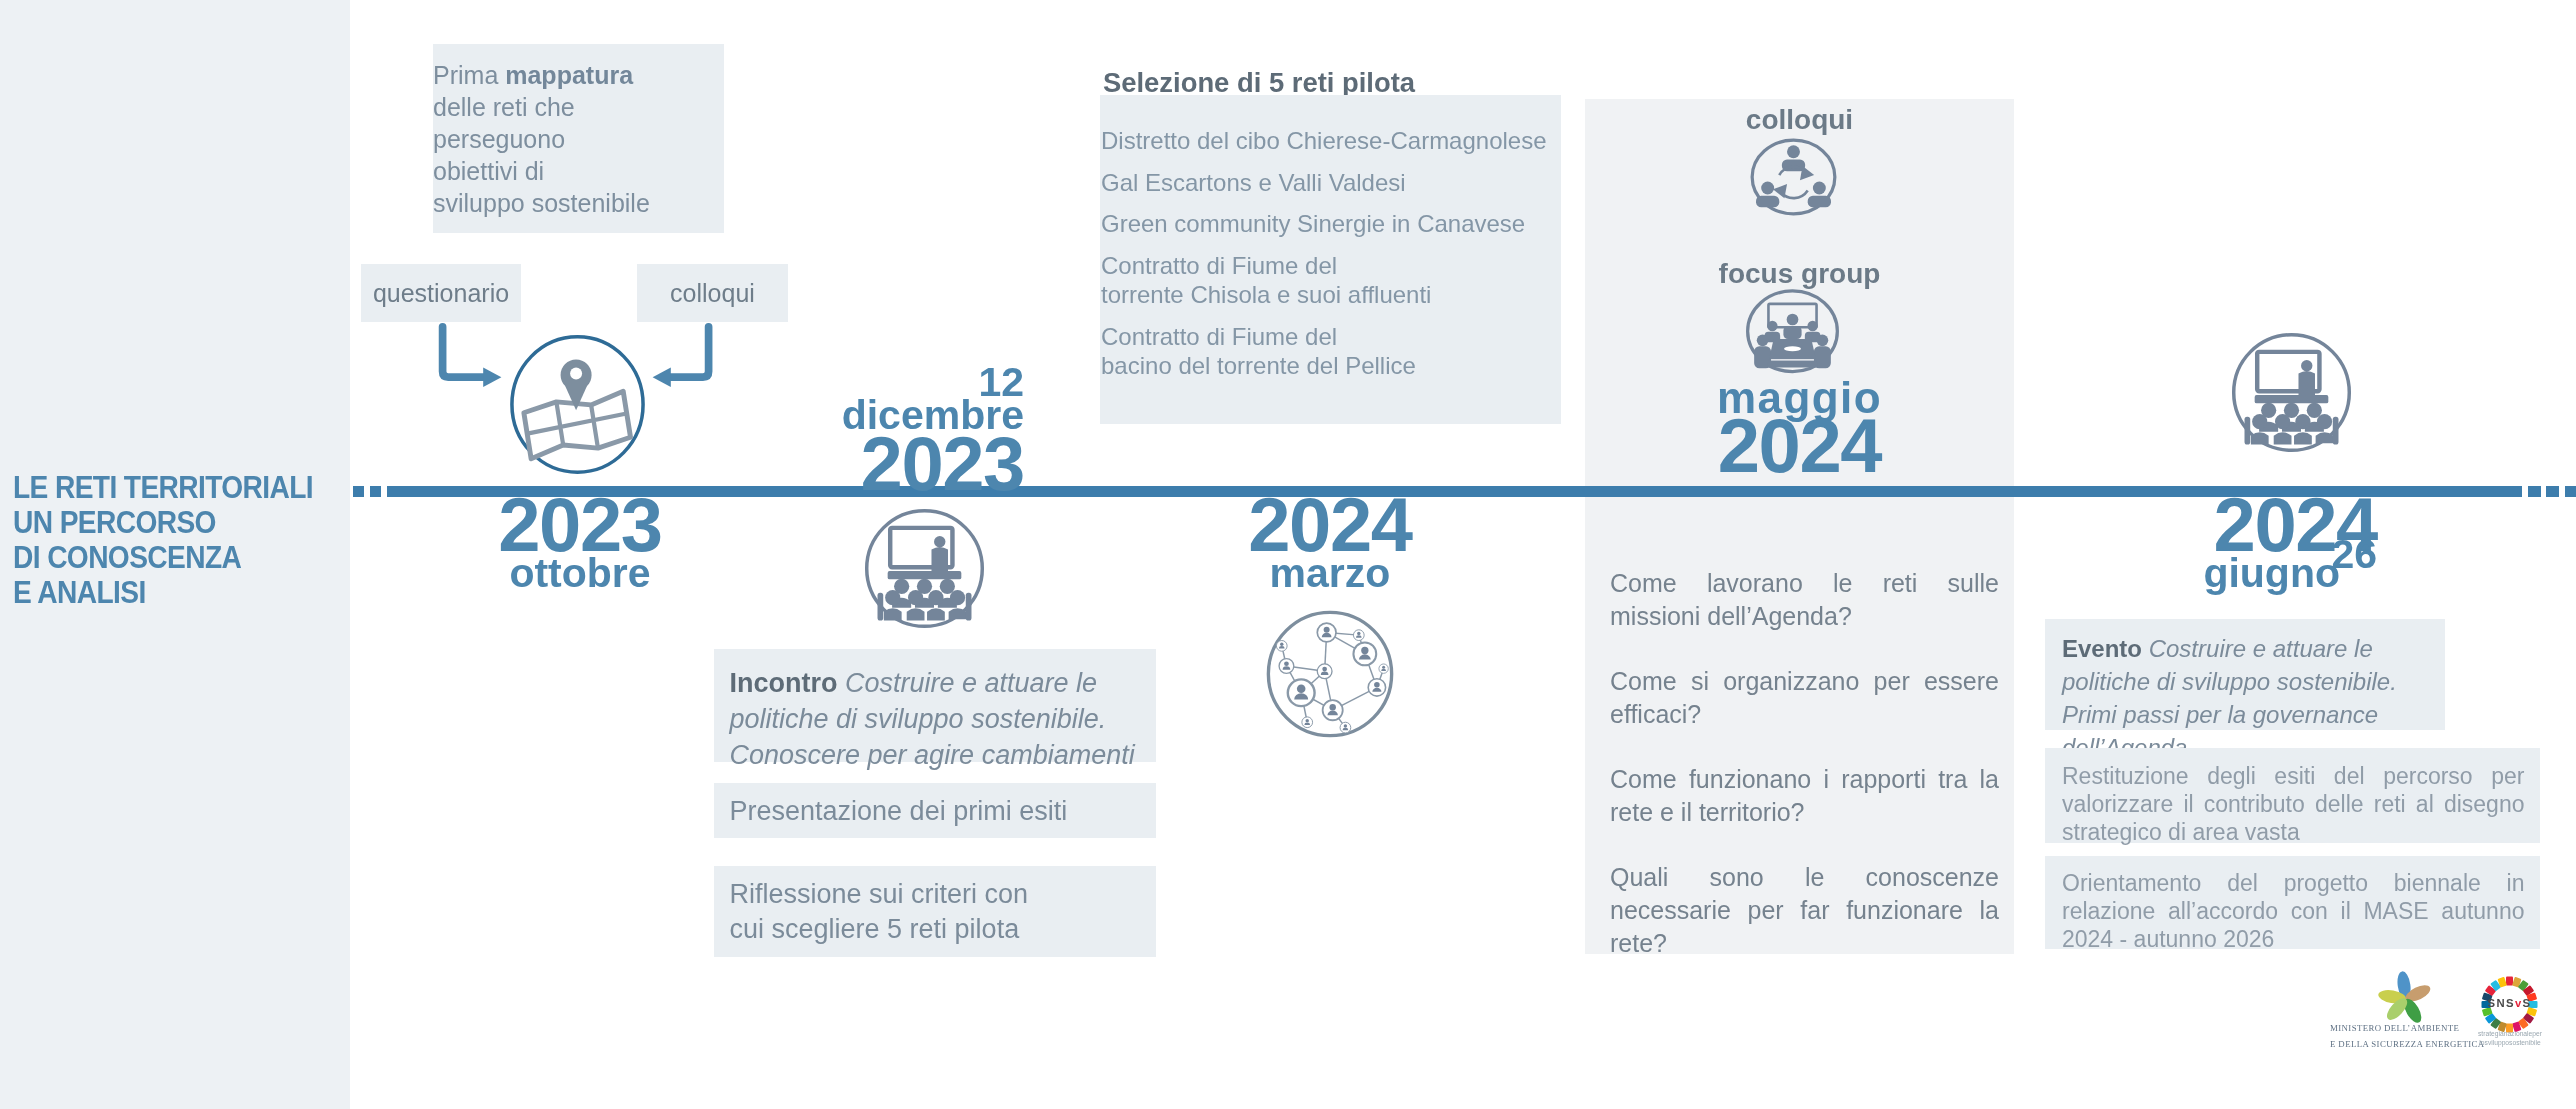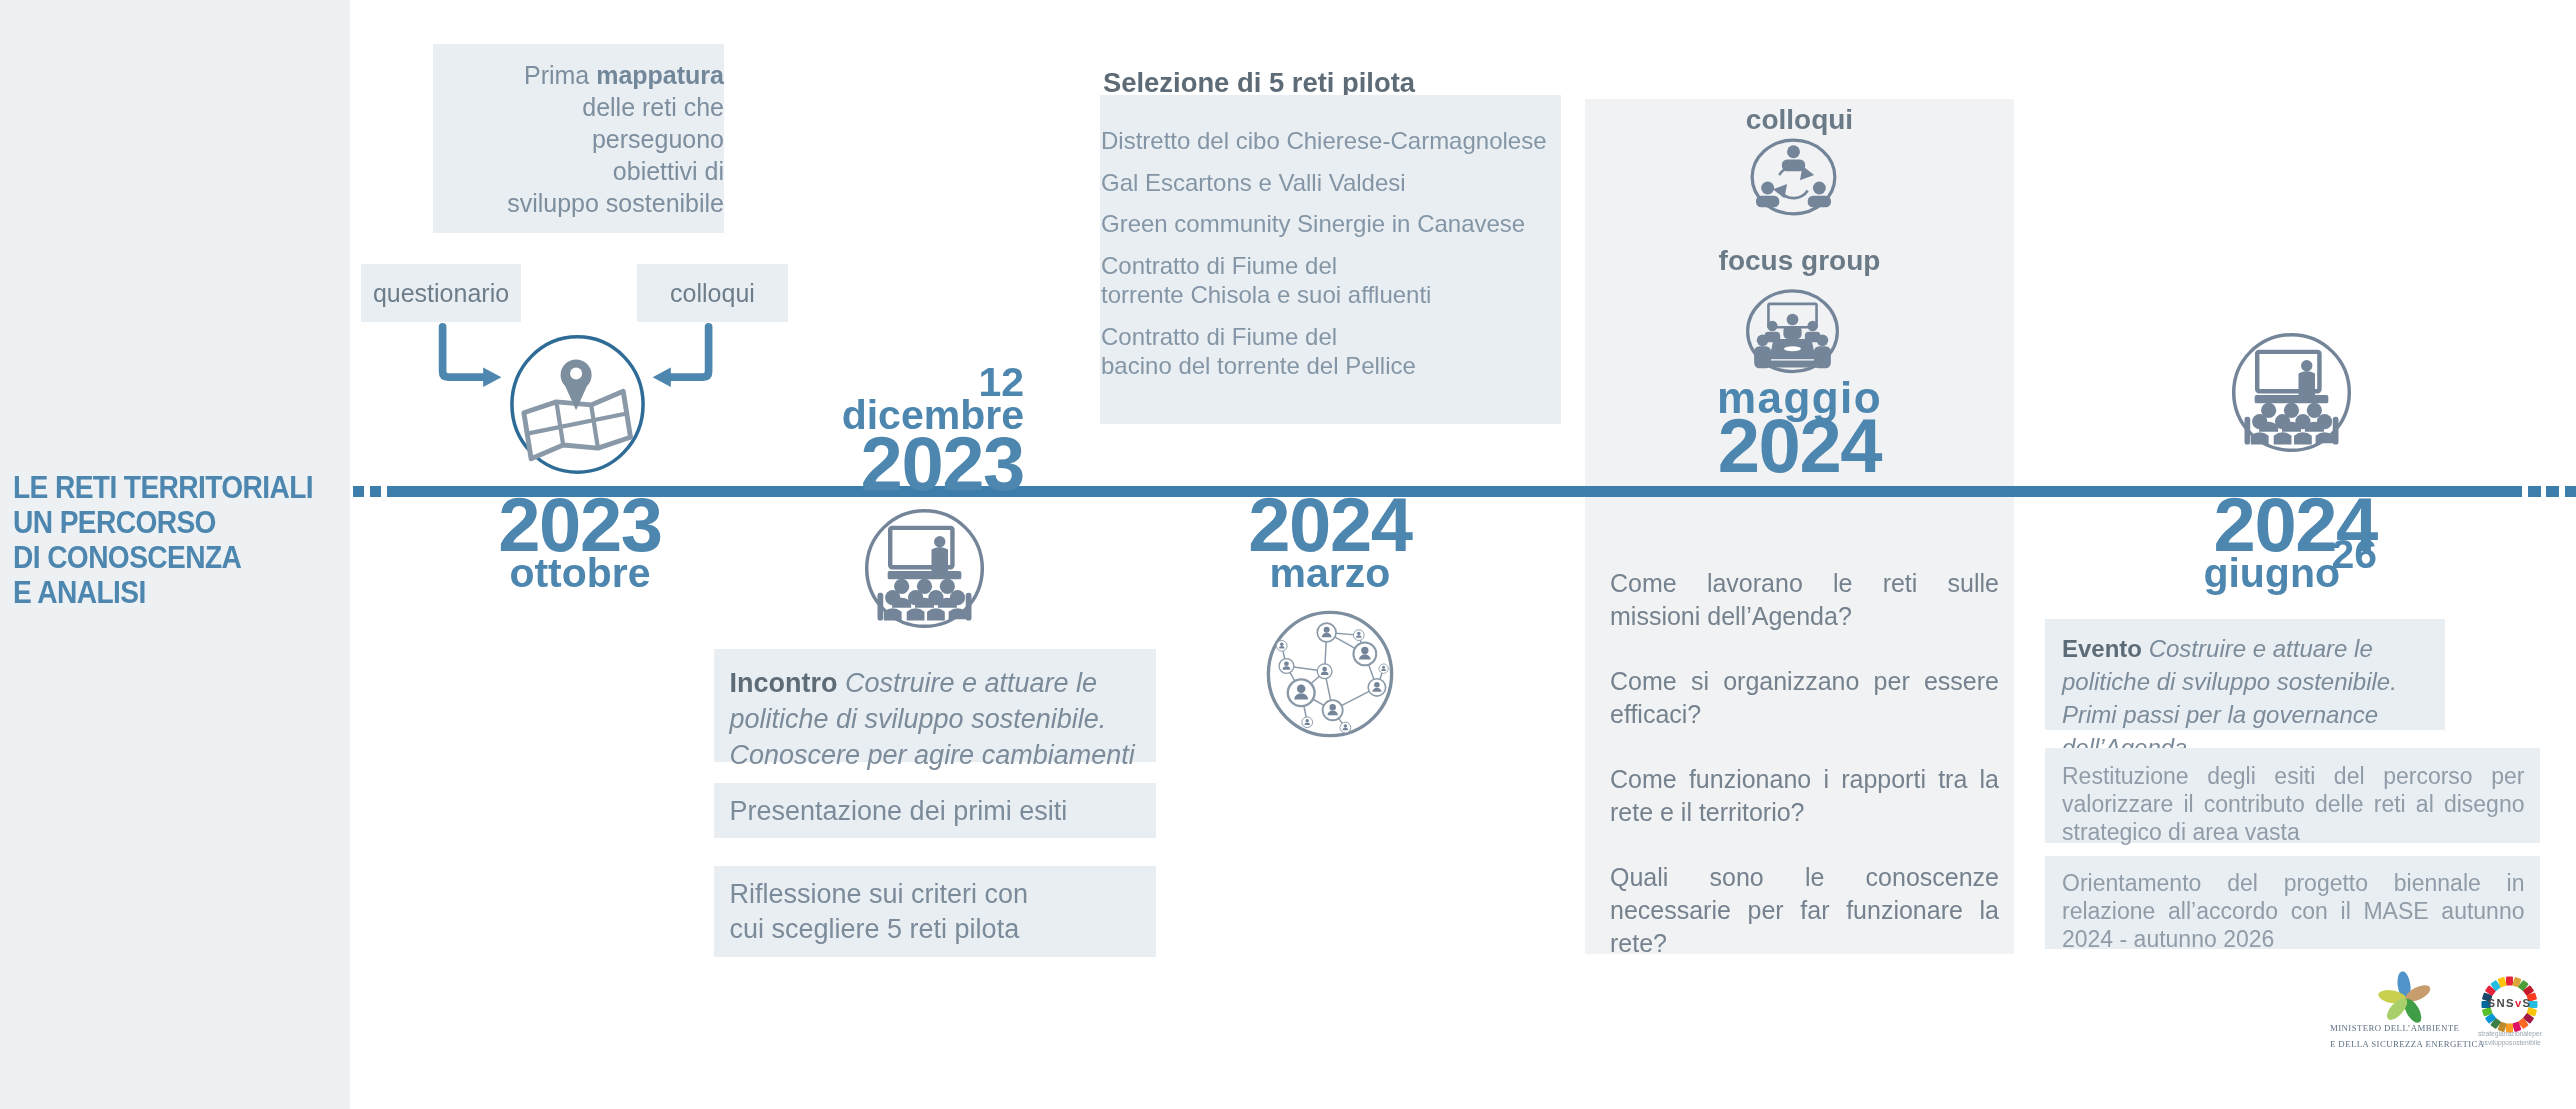--- a/index.html
+++ b/index.html
@@ -8,21 +8,21 @@
   .abs{position:absolute;}
   .pre{white-space:pre-line;}
   .sidebar{left:0;top:0;width:350px;height:1109px;background:#edf1f4;}
   .side-title{left:12.7px;top:470px;width:394px;font-weight:bold;font-size:32px;line-height:35px;
               color:#4d86ae;letter-spacing:-0.7px;transform:scaleX(.88);transform-origin:left top;}
   .tl-line{top:486px;height:11.3px;background:#3d7dac;}
   .tl-dash{top:486px;height:11.3px;background:#3d7dac;}
   .graybox{background:#e9eef2;}
   .chip{font-size:25px;color:#6e7d8a;display:flex;align-items:center;justify-content:center;}
   .mapp{left:433px;top:44px;width:291px;height:189px;display:flex;flex-direction:column;
-        justify-content:center;text-align:right;font-size:25px;line-height:32px;color:#7d8e9e;}
+        justify-content:center;text-align:left;font-size:25px;line-height:32px;color:#7d8e9e;}
   .mapp b{color:#73879a;}
   .bigyear{font-weight:bold;font-size:76px;line-height:62px;letter-spacing:-1.4px;color:#4d86ae;}
   .month{font-weight:bold;font-size:41px;line-height:35px;color:#4d86ae;}
   .daynum{font-weight:bold;font-size:41px;line-height:32px;color:#4d86ae;}
   .sel-head{left:1103px;top:53px;font-weight:bold;font-size:27.4px;color:#5d6b77;margin-top:14px;}
   .sel-box{left:1100px;top:95px;width:461px;height:329px;padding:31px 0 0 1px;box-sizing:border-box;}
   .sel-item{font-size:24px;line-height:29px;color:#8496a6;margin-bottom:12.7px;white-space:pre;}
   .evbox{font-size:27px;line-height:36px;color:#7b8b9a;}
   .evbox .lbl{font-weight:bold;font-style:normal;color:#5d6b77;margin-top:13px;}
   .ital{font-style:italic;}
@@ -198,21 +198,21 @@
         <rect x="12" y="94" width="36" height="18" rx="8"></rect>
       <circle cx="110" cy="82" r="10"></circle>
         <rect x="92" y="94" width="36" height="18" rx="8"></rect>
     </g>
     <path d="M 48 62 A 26 26 0 0 1 90 58" fill="none" stroke="#74859a" stroke-width="4"></path>
     <path d="M 84 48 L 102 62 L 80 70 Z" fill="#74859a"></path>
     <path d="M 92 86 A 26 26 0 0 1 50 88" fill="none" stroke="#74859a" stroke-width="4"></path>
     <path d="M 56 98 L 38 84 L 60 76 Z" fill="#74859a"></path>
   </svg>
 
-  <div class="abs iconlabel" style="left:1585px;top:245px;width:429px;z-index:2;">focus group</div>
+  <div class="abs iconlabel" style="left:1585px;top:258px;width:429px;z-index:2;">focus group</div>
   <svg class="abs" style="left:1743px;top:287px;z-index:2;" width="99" height="91" viewBox="0 0 150 140">
     <ellipse cx="75" cy="68" rx="69" ry="62" fill="none" stroke="#74859a" stroke-width="5"></ellipse>
     <rect x="38" y="26" width="74" height="36" rx="2" fill="none" stroke="#74859a" stroke-width="4"></rect>
     <g fill="#74859a">
       <circle cx="75" cy="50" r="9"></circle>
         <rect x="61" y="60" width="28" height="20" rx="7"></rect>
       <circle cx="44" cy="60" r="8"></circle>
         <rect x="32" y="69" width="24" height="16" rx="6"></rect>
       <circle cx="106" cy="60" r="8"></circle>
         <rect x="94" y="69" width="24" height="16" rx="6"></rect>

